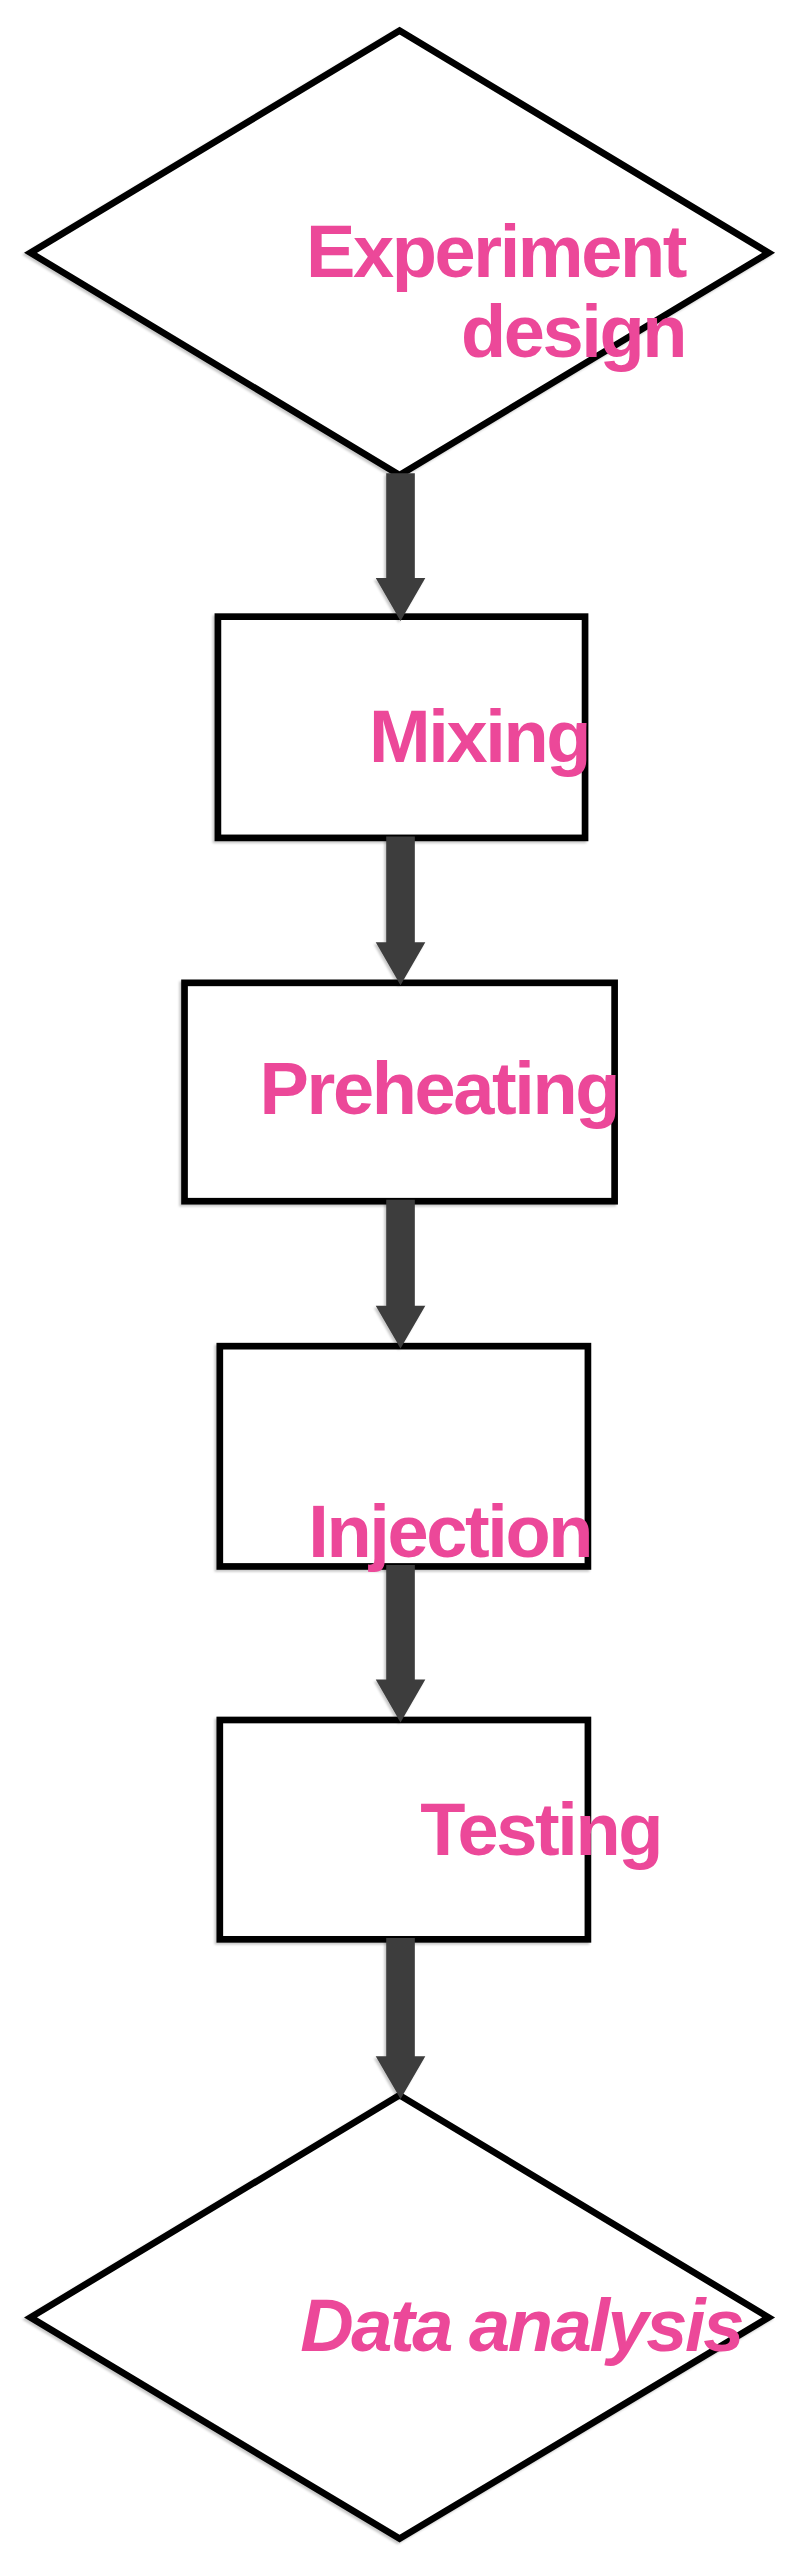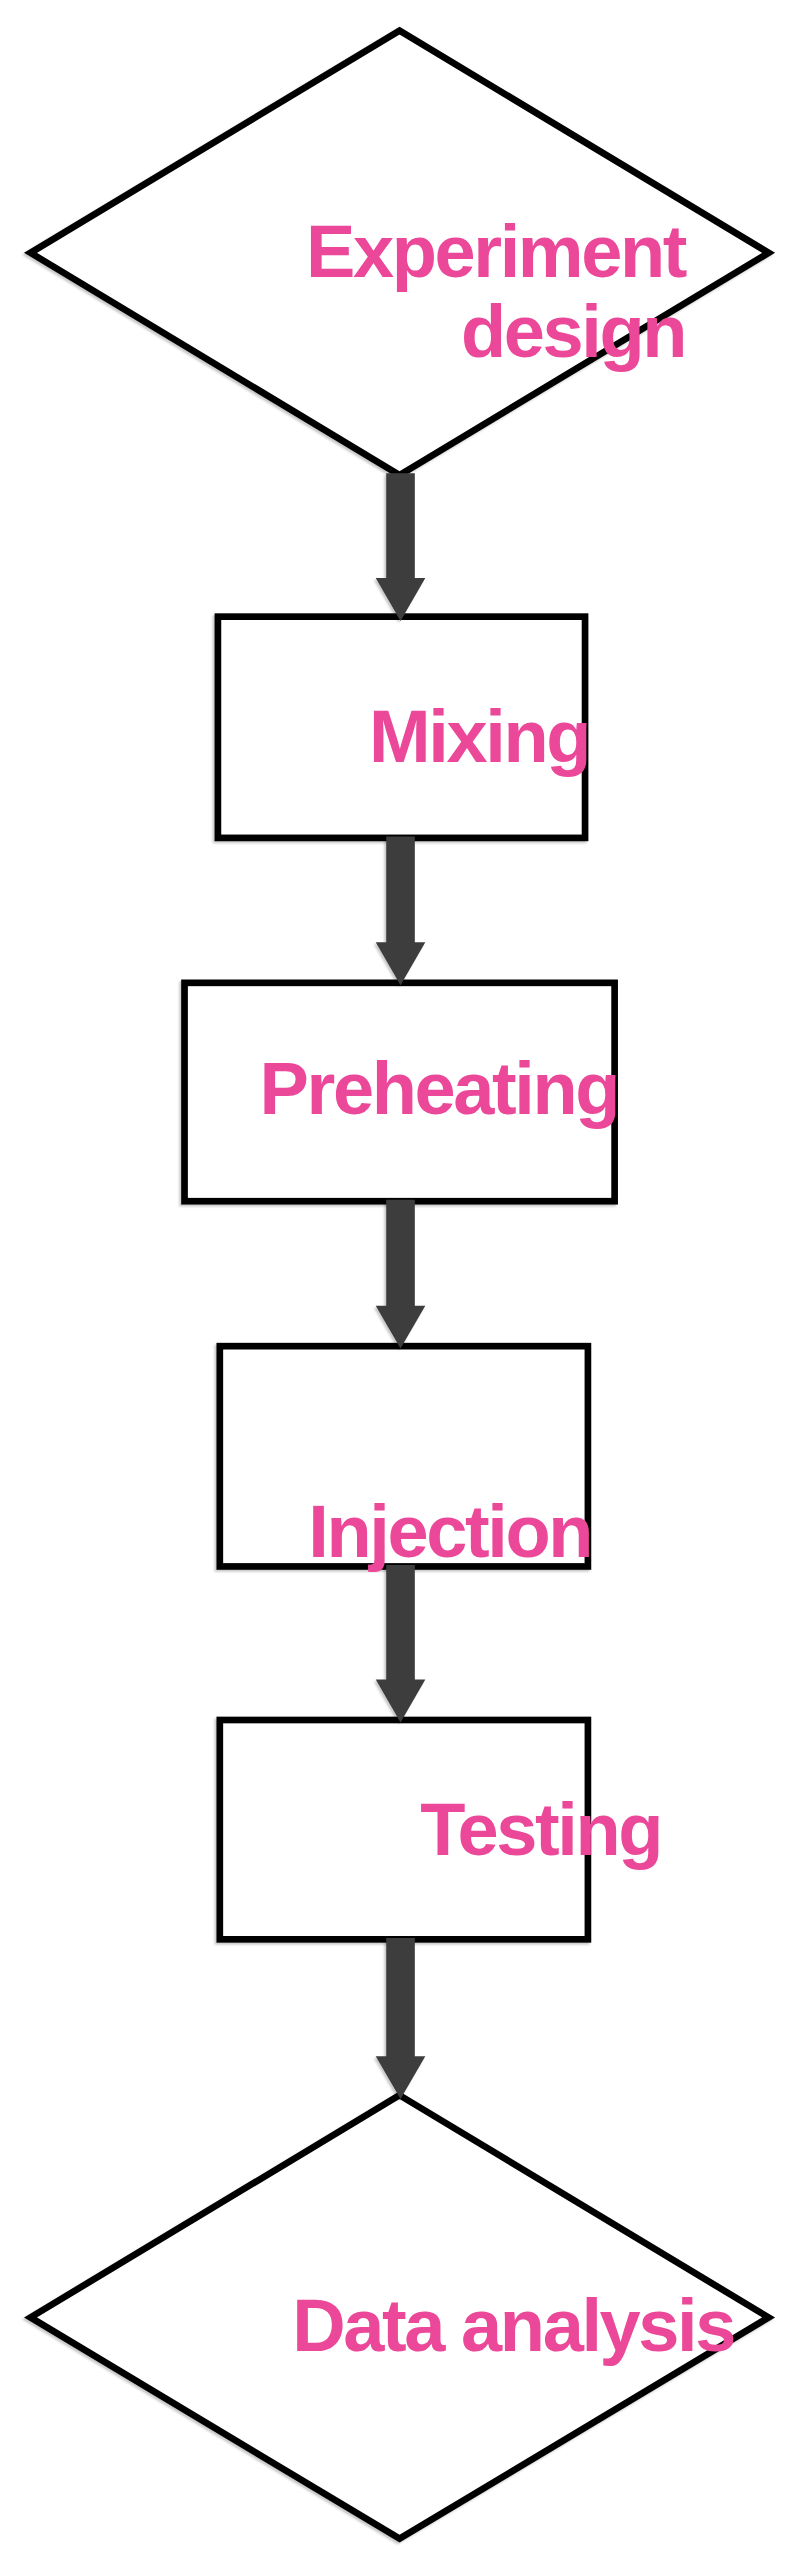--- a/index.html
+++ b/index.html
@@ -30,21 +30,21 @@
     letter-spacing: -2.4px;
     line-height: 1.08;
     pointer-events: none;
     white-space: nowrap;
   }
   .lbl-experiment     { left: 113px; top: 177px;  width: 572px; height: 229px; }
   .lbl-mixing         { left: 215px; top: 613px;  width: 374px; height: 228px; margin-top: 10px; }
   .lbl-preheating     { left: 181px; top: 979px; width: 437px; height: 220px; }
   .lbl-injection      { left: 216px; top: 1418px; width: 375px; height: 227px; }
   .lbl-testing        { left: 216px; top: 1717px; width: 413px; height: 226px; margin-left: 32px; }
-  .lbl-data-analysis  { left: 66px;  top: 2211px; width: 668px; height: 229px; }
+  .lbl-data-analysis  { left: 74px;  top: 2211px; width: 668px; height: 229px; font-style: italic; }
 </style>
 </head>
 <body>
 
 <div class="canvas">
 
   <svg viewBox="0 0 841 2701" xmlns="http://www.w3.org/2000/svg">
     <defs>
       <filter id="softshadow" x="-20%" y="-20%" width="140%" height="140%">
         <feDropShadow dx="-2" dy="2" stdDeviation="1.2" flood-color="#000000" flood-opacity="0.22"></feDropShadow>

